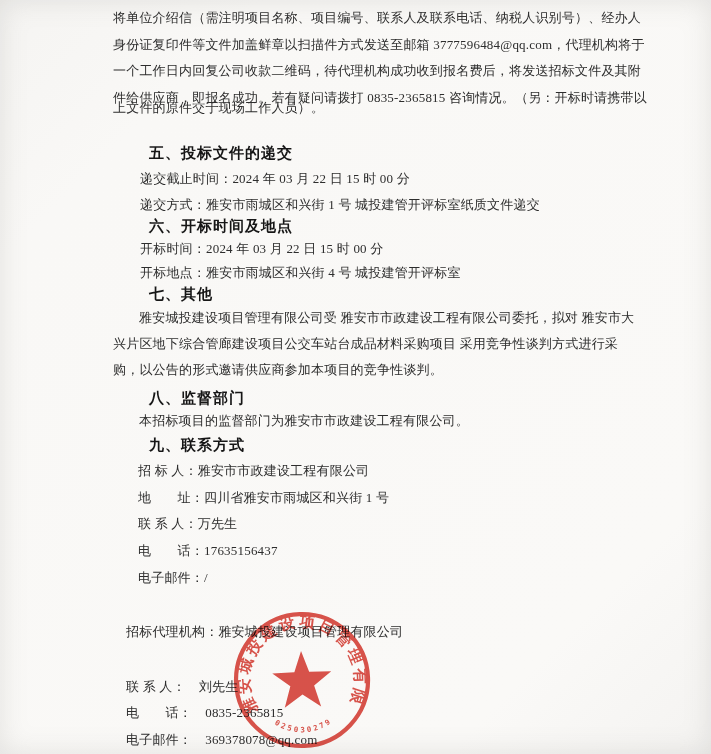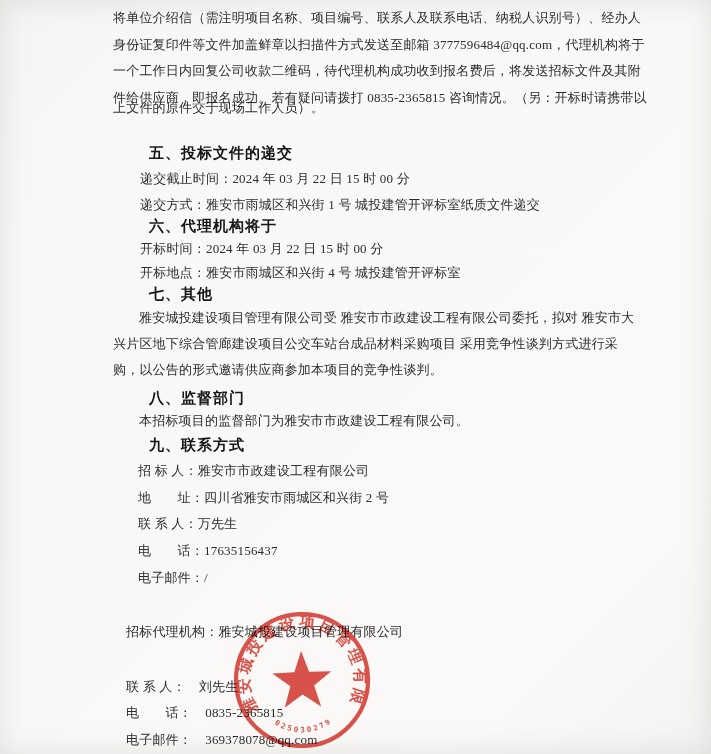--- a/index.html
+++ b/index.html
@@ -50,35 +50,35 @@
   <div class="ln" style="top:8px;left:113px">将单位介绍信（需注明项目名称、项目编号、联系人及联系电话、纳税人识别号）、经办人</div>
   <div class="ln" style="top:35px;left:113px">身份证复印件等文件加盖鲜章以扫描件方式发送至邮箱 3777596484@qq.com，代理机构将于</div>
   <div class="ln" style="top:61px;left:113px">一个工作日内回复公司收款二维码，待代理机构成功收到报名费后，将发送招标文件及其附</div>
   <div class="ln" style="top:88px;left:113px">件给供应商，即报名成功。若有疑问请拨打 0835-2365815 咨询情况。（另：开标时请携带以</div>
   <div class="ln" style="top:98px;left:113px">上文件的原件交于现场工作人员）。</div>
 
   <div class="hd" style="top:143px;left:113px">五、投标文件的递交</div>
   <div class="ln" style="top:169px;left:140px">递交截止时间：2024 年 03 月 22 日  15 时 00 分</div>
   <div class="ln" style="top:195px;left:140px">递交方式：雅安市雨城区和兴街 1 号  城投建管开评标室纸质文件递交</div>
 
-  <div class="hd" style="top:216px;left:113px">六、代理机构将于</div>
+  <div class="hd" style="top:216px;left:113px">六、开标时间及地点</div>
   <div class="ln" style="top:239px;left:140px">开标时间：2024 年 03 月 22 日  15 时 00 分</div>
   <div class="ln" style="top:263px;left:140px">开标地点：雅安市雨城区和兴街 4 号  城投建管开评标室</div>
 
   <div class="hd" style="top:284px;left:113px">七、其他</div>
   <div class="ln" style="top:308px;left:139px">雅安城投建设项目管理有限公司受 雅安市市政建设工程有限公司委托，拟对 雅安市大</div>
   <div class="ln" style="top:360px;left:113px">购，以公告的形式邀请供应商参加本项目的竞争性谈判。</div>
   <div class="ln" style="top:334px;left:113px">兴片区地下综合管廊建设项目公交车站台成品材料采购项目  采用竞争性谈判方式进行采</div>
 
   <div class="hd" style="top:388px;left:113px">八、监督部门</div>
   <div class="ln" style="top:411px;left:139px">本招标项目的监督部门为雅安市市政建设工程有限公司。</div>
 
   <div class="hd" style="top:435px;left:113px">九、联系方式</div>
   <div class="ln" style="top:461px;left:138px">招 标 人：雅安市市政建设工程有限公司</div>
-  <div class="ln" style="top:488px;left:138px">地　　址：四川省雅安市雨城区和兴街 2 号</div>
+  <div class="ln" style="top:488px;left:138px">地　　址：四川省雅安市雨城区和兴街 1 号</div>
   <div class="ln" style="top:514px;left:138px">联 系 人：万先生</div>
   <div class="ln" style="top:541px;left:138px">电　　话：17635156437</div>
   <div class="ln" style="top:568px;left:138px">电子邮件：/</div>
 
   <div class="ln" style="top:622px;left:126px">招标代理机构：雅安城投建设项目管理有限公司</div>
   <div class="ln" style="top:677px;left:126px">联 系 人：　刘先生</div>
   <div class="ln" style="top:703px;left:126px">电　　话：　0835-2365815</div>
   <div class="ln" style="top:730px;left:126px">电子邮件：　369378078@qq.com</div>
 
   <svg class="stamp" viewBox="0 0 146 150" xmlns="http://www.w3.org/2000/svg">

